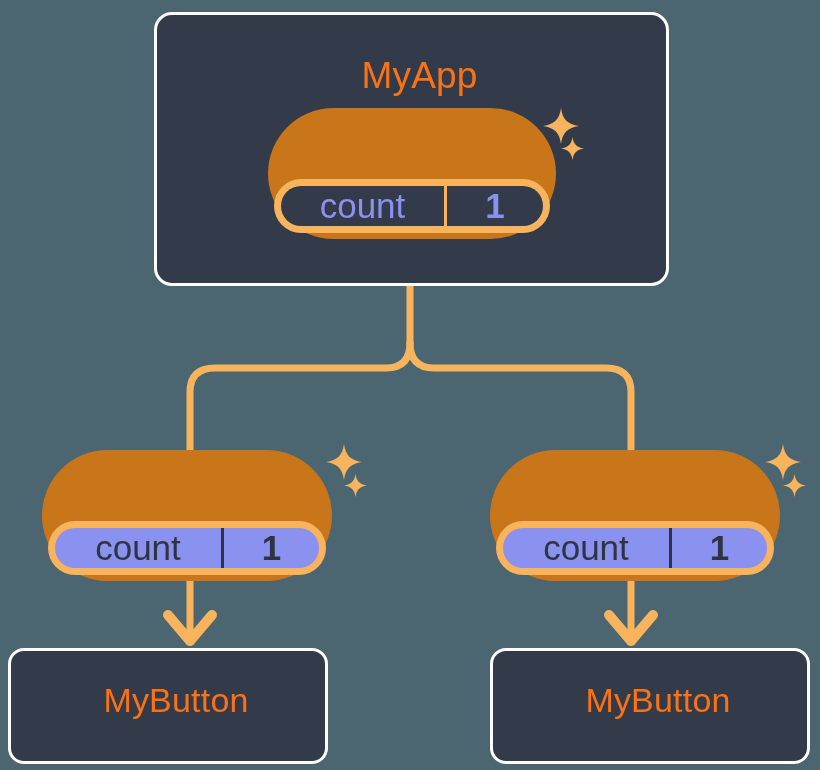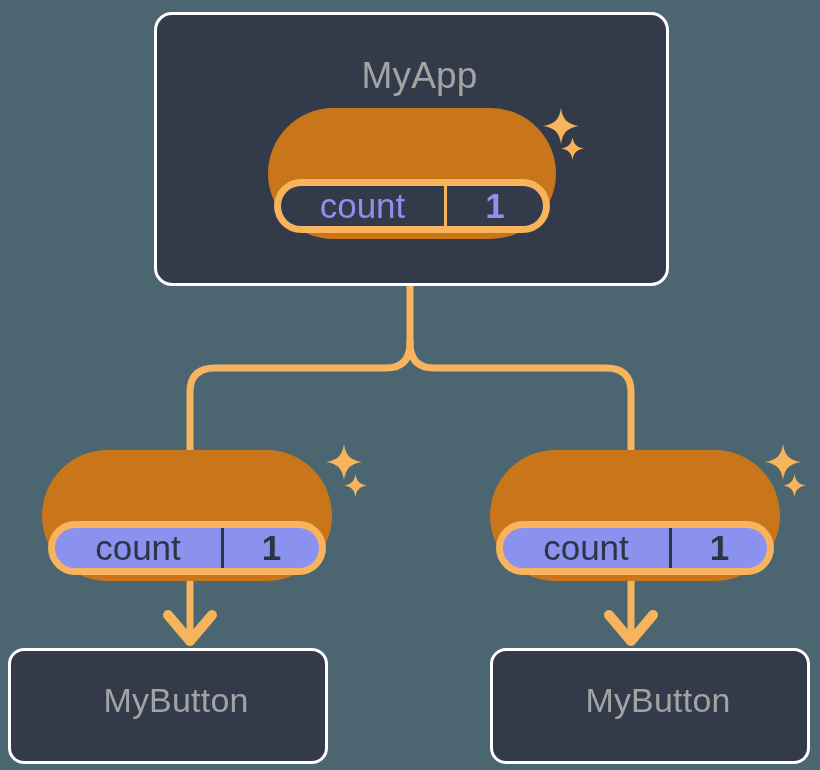--- a/index.html
+++ b/index.html
@@ -37,21 +37,21 @@
     background: #333a49;
     border: 3px solid #ffffff;
     border-radius: 16px;
     box-sizing: border-box;
   }
   .card-title {
     position: absolute;
     left: 0;
     right: 0;
     text-align: center;
-    color: #a3a3a3;
+    color: #f97316;
     font-weight: 400;
     letter-spacing: 0.2px;
     white-space: nowrap;
     padding-left: 16px;
   }
   #card-myapp {
     left: 154px;
     top: 12px;
     width: 515px;
     height: 274px;

